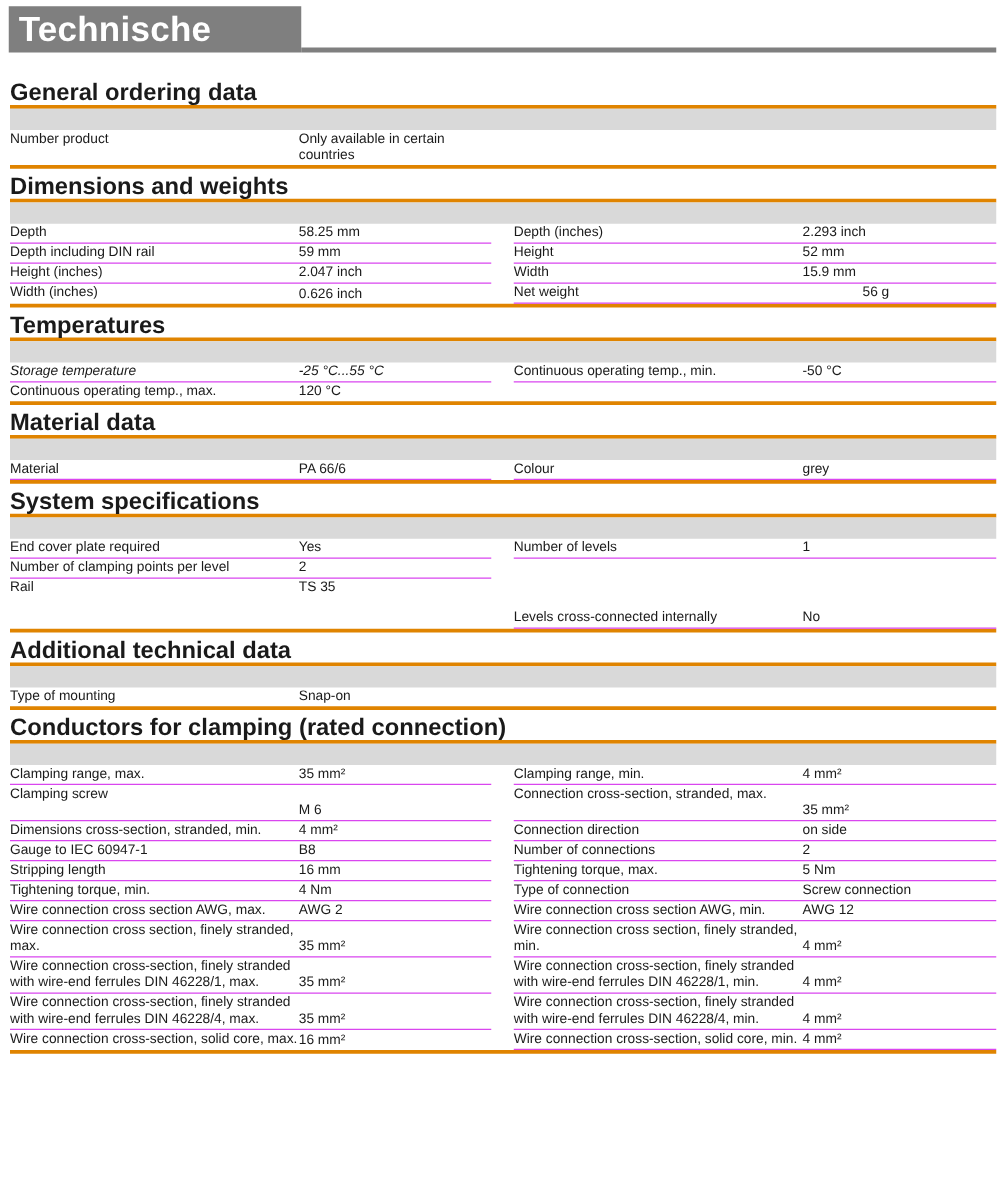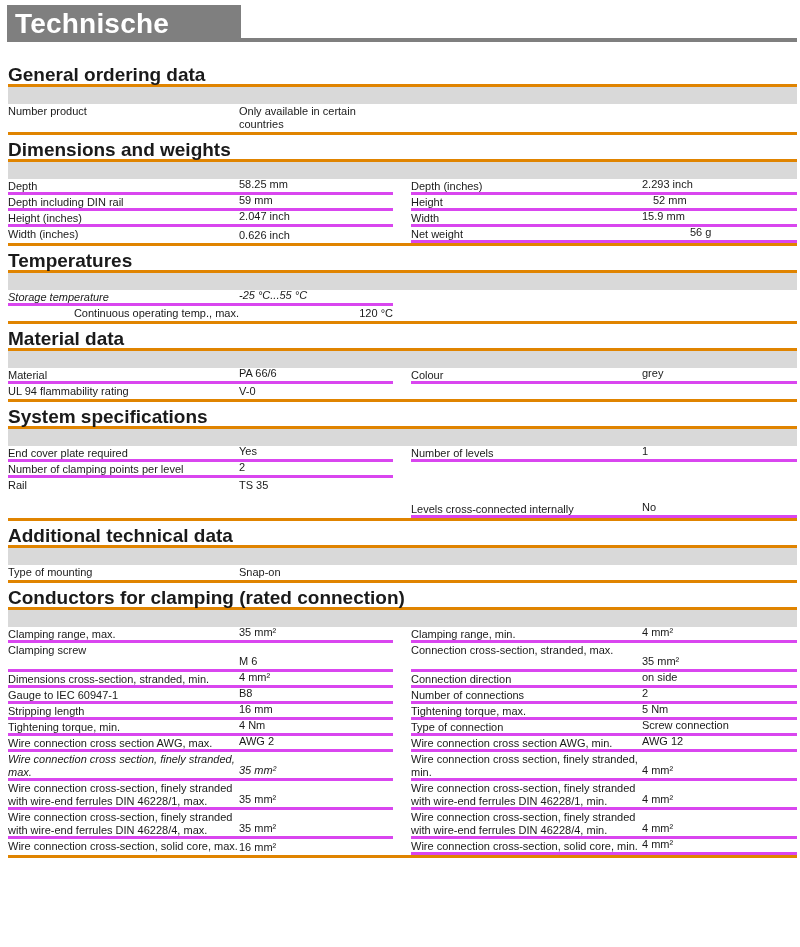--- a/index.html
+++ b/index.html
@@ -13,21 +13,21 @@
   .content { position: absolute; left: 8px; top: 66px; width: 789px; }
   .section-title { font-weight: bold; font-size: 19px; height: 18px; line-height: 18px; color: #1a1a1a; }
   .section-top { height: 3px; background: #e08400; }
   .gray-band { height: 17px; background: #d9d9d9; }
   .section-bottom { height: 3px; background: #e08400; }
   .section { margin-bottom: 6px; }
 
   .rows { display: flex; justify-content: space-between; }
   .col { width: 385px; }
   .col.right { width: 386px; }
-  .row { display: flex; font-size: 11px; line-height: 13px; border-bottom: 3px solid #d946ef; box-sizing: border-box; padding: 1px 0 1px 0; }
+  .row { display: flex; font-size: 11px; line-height: 13px; border-bottom: 1px solid #d946ef; box-sizing: border-box; padding: 1px 0 1px 0; }
   .row.last { border-bottom: none; }
   .row .k { width: 231px; flex: none; align-self: flex-start; }
   .row .v { flex: 1; align-self: flex-end; }
 </style>
 </head>
 <body>
 
 <div class="title-wrap">
   <div class="title-box">Technische Daten</div>
   <div class="title-rule"></div>
@@ -70,21 +70,21 @@
           <div class="row last" style="height: 16px;">
             <div class="k">Width (inches)</div>
             <div class="v">0.626 inch</div>
           </div>
         </div>
         <div class="col right">
           <div class="row" style="height: 16px;">
             <div class="k">Depth (inches)</div>
             <div class="v">2.293 inch</div>
           </div>
-          <div class="row" style="height: 16px; gap: 11px;">
+          <div class="row" style="height: 16px;">
             <div class="k">Height</div>
             <div class="v">52 mm</div>
           </div>
           <div class="row" style="height: 16px;">
             <div class="k">Width</div>
             <div class="v">15.9 mm</div>
           </div>
           <div class="row" style="height: 16px; gap: 48px;">
             <div class="k">Net weight</div>
             <div class="v">56 g</div>
@@ -96,41 +96,43 @@
     <div class="section">
       <div class="section-title">Temperatures</div>
       <div class="section-top"></div>
       <div class="gray-band"></div>
       <div class="rows">
         <div class="col left">
           <div class="row" style="height: 16px; font-style: italic;">
             <div class="k">Storage temperature</div>
             <div class="v">-25 °C...55 °C</div>
           </div>
-          <div class="row last" style="height: 15px; text-align: right;">
+          <div class="row last" style="height: 15px;">
             <div class="k">Continuous operating temp., max.</div>
             <div class="v">120 °C</div>
           </div>
         </div>
+        <div class="col right">
+          <div class="row" style="height: 16px;">
+            <div class="k">Continuous operating temp., min.</div>
+            <div class="v">-50 °C</div>
+          </div>
+        </div>
       </div>
       <div class="section-bottom"></div>
     </div>
     <div class="section">
       <div class="section-title">Material data</div>
       <div class="section-top"></div>
       <div class="gray-band"></div>
       <div class="rows">
         <div class="col left">
           <div class="row" style="height: 16px;">
             <div class="k">Material</div>
             <div class="v">PA 66/6</div>
-          </div>
-          <div class="row last" style="height: 15px;">
-            <div class="k">UL 94 flammability rating</div>
-            <div class="v">V-0</div>
           </div>
         </div>
         <div class="col right">
           <div class="row" style="height: 16px;">
             <div class="k">Colour</div>
             <div class="v">grey</div>
           </div>
         </div>
       </div>
       <div class="section-bottom"></div>
@@ -209,21 +211,21 @@
             <div class="v">16 mm</div>
           </div>
           <div class="row" style="height: 16px;">
             <div class="k">Tightening torque, min.</div>
             <div class="v">4 Nm</div>
           </div>
           <div class="row" style="height: 16px;">
             <div class="k">Wire connection cross section AWG, max.</div>
             <div class="v">AWG 2</div>
           </div>
-          <div class="row" style="height: 29px; font-style: italic;">
+          <div class="row" style="height: 29px;">
             <div class="k">Wire connection cross section, finely stranded, max.</div>
             <div class="v">35 mm²</div>
           </div>
           <div class="row" style="height: 29px;">
             <div class="k">Wire connection cross-section, finely stranded with wire-end ferrules DIN 46228/1, max.</div>
             <div class="v">35 mm²</div>
           </div>
           <div class="row" style="height: 29px;">
             <div class="k">Wire connection cross-section, finely stranded with wire-end ferrules DIN 46228/4, max.</div>
             <div class="v">35 mm²</div>

